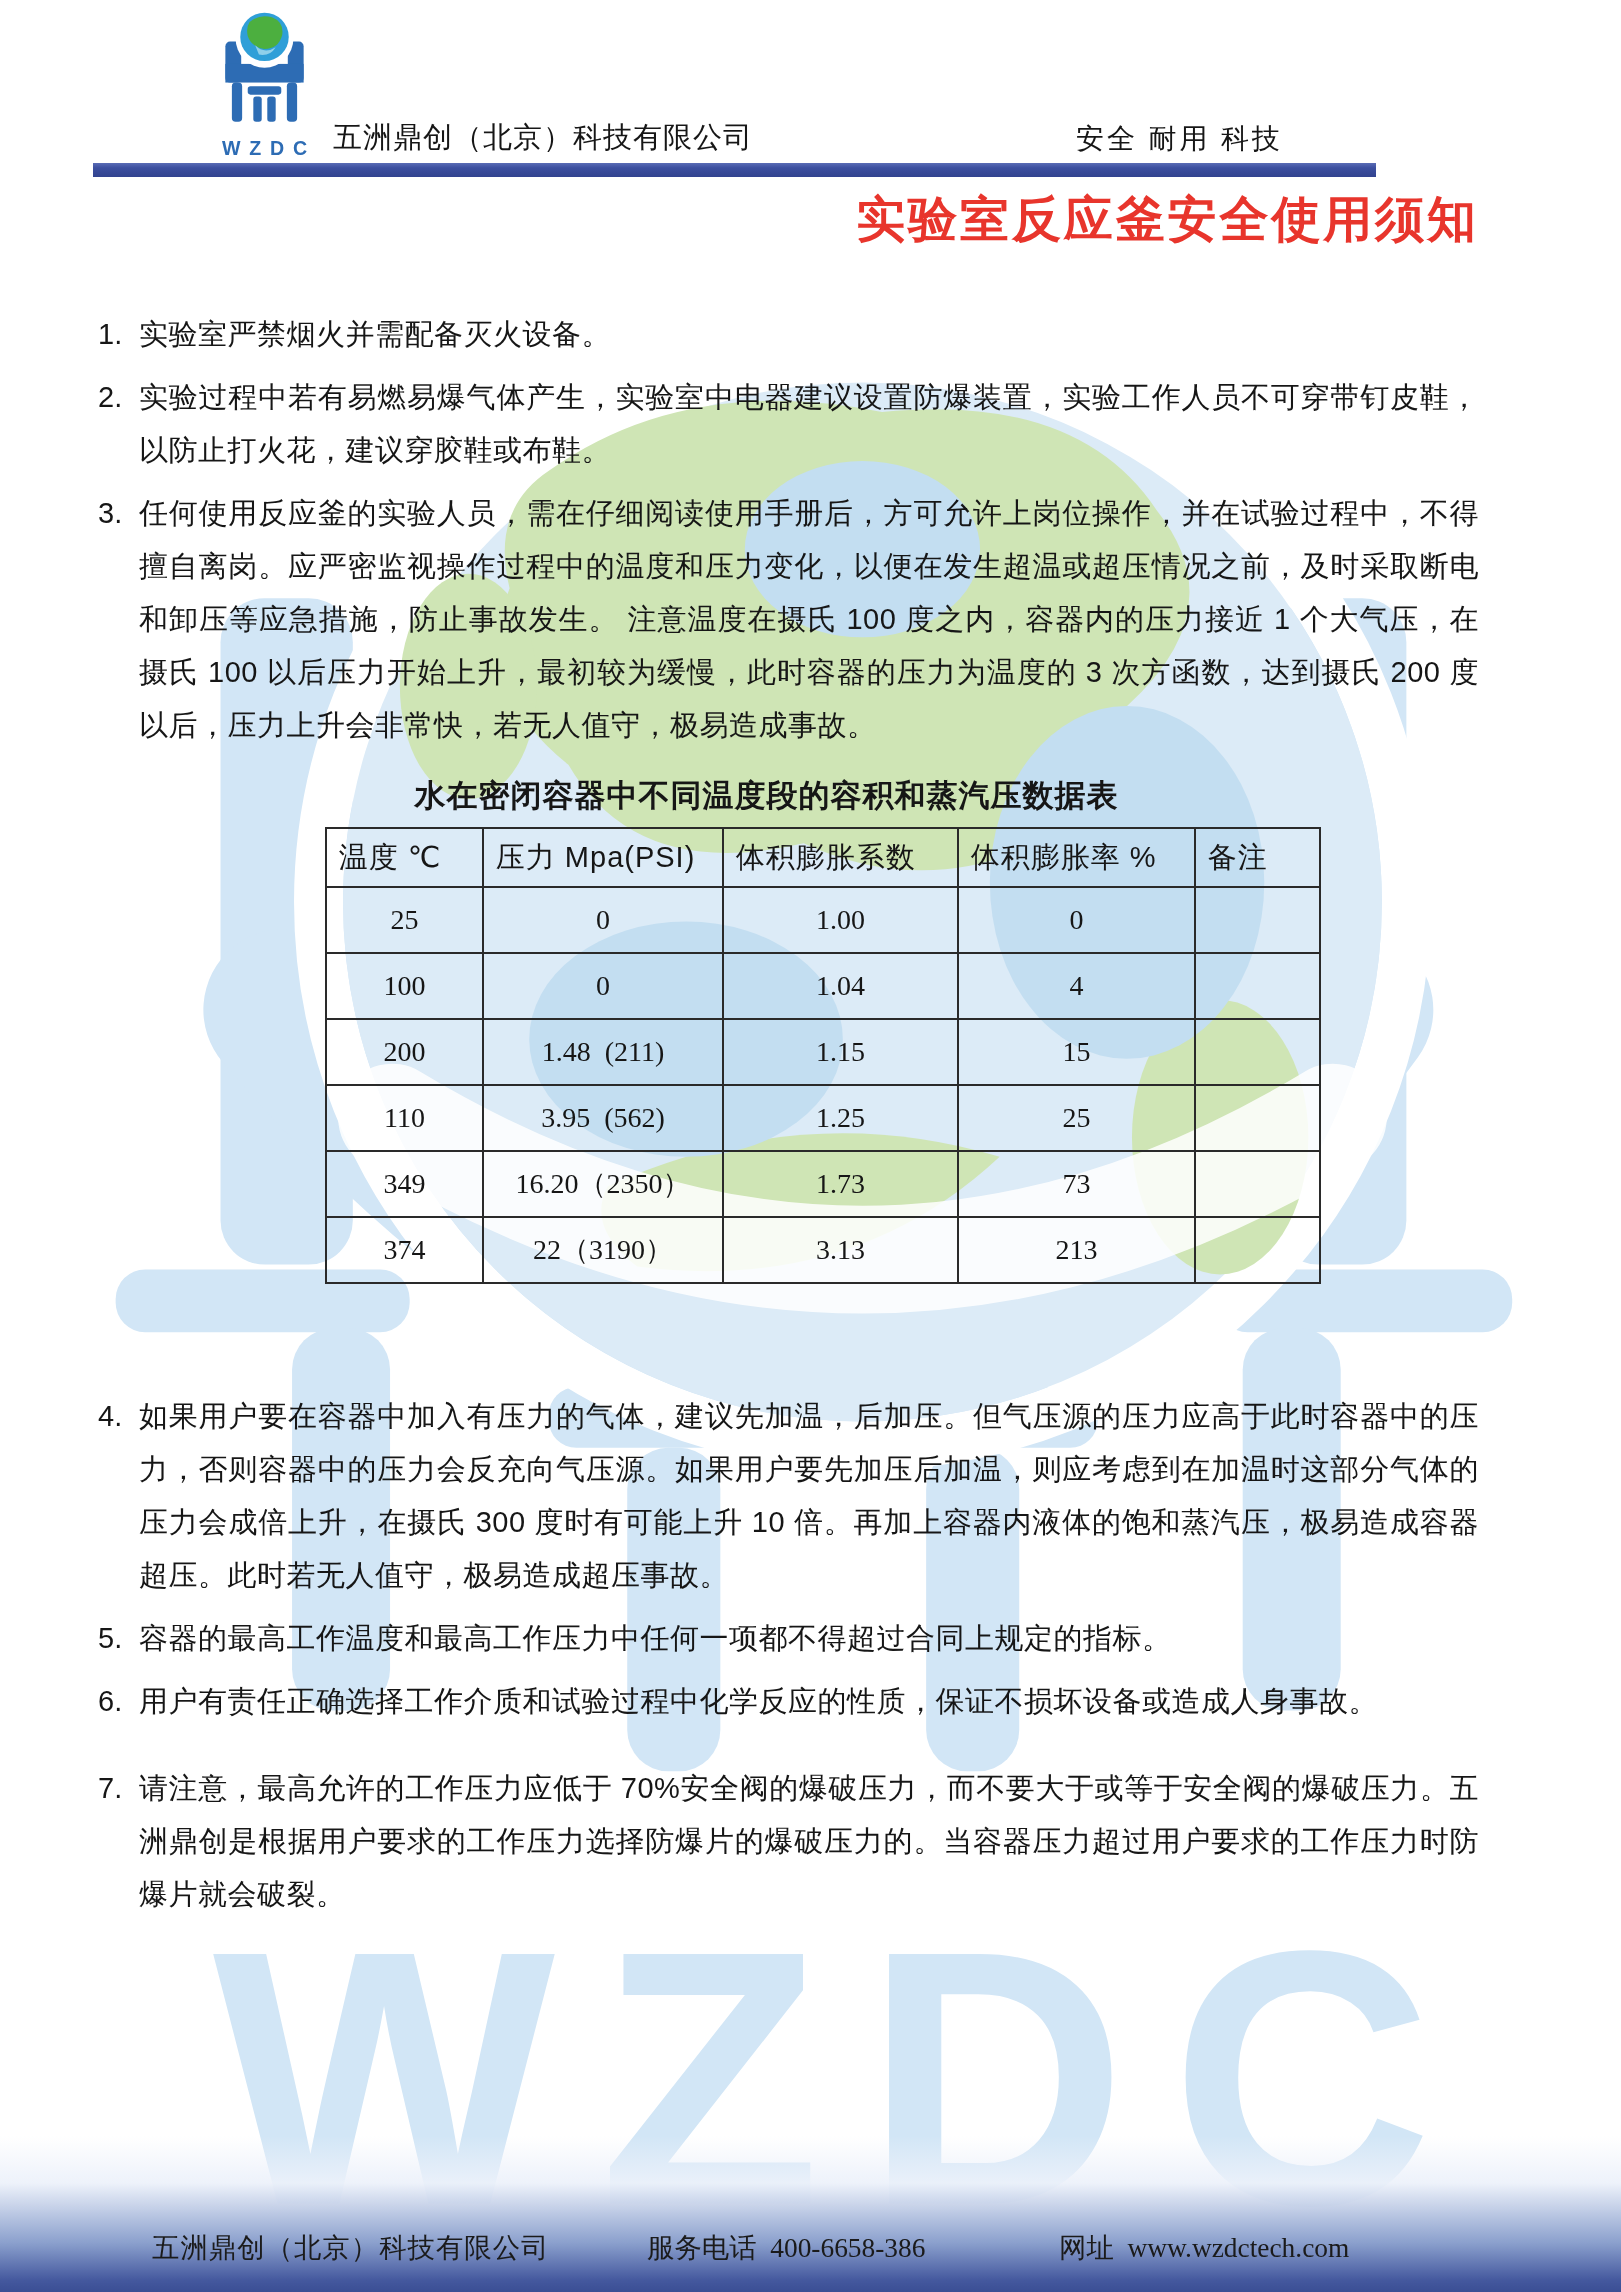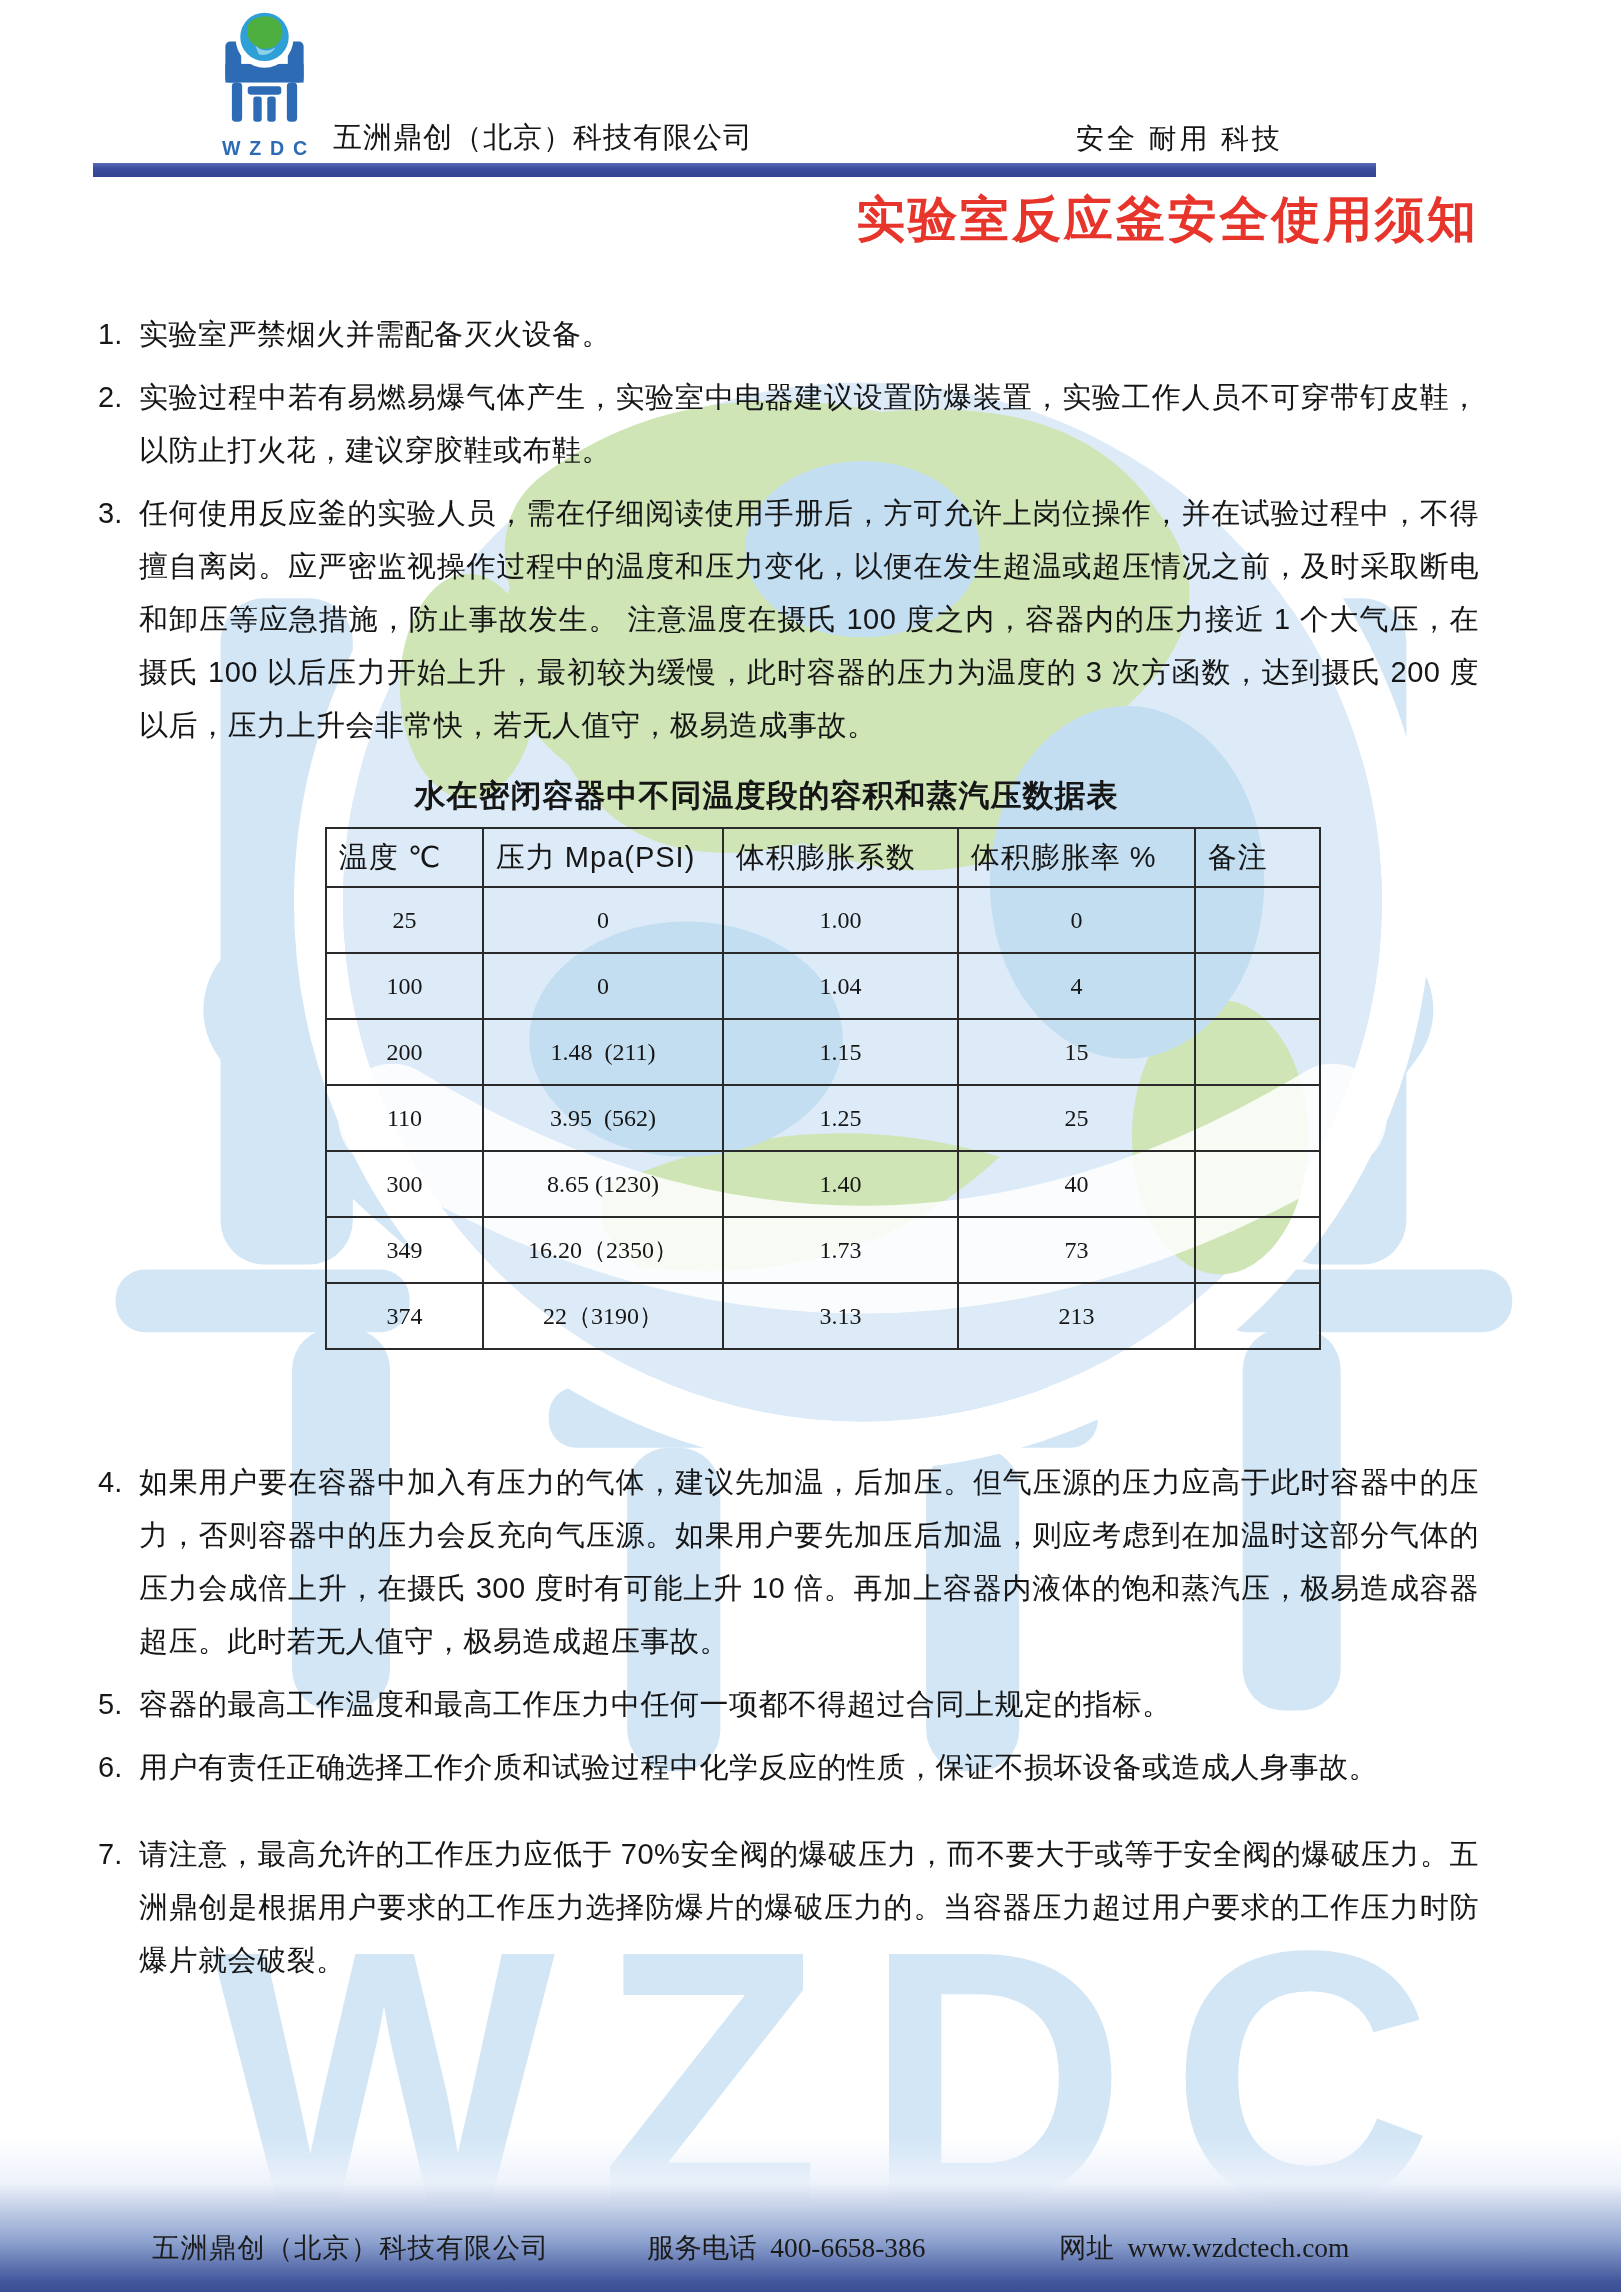--- a/index.html
+++ b/index.html
@@ -64,21 +64,21 @@
   }
   table.data{
     border-collapse:collapse;margin:9.8px 0 0 227px;table-layout:fixed;width:995px;
   }
   table.data th,table.data td{border:2px solid #2a2a2a;overflow:hidden;}
   table.data th{
     height:57px;font-size:29px;font-weight:normal;text-align:left;
     padding:0 0 0 11.8px;letter-spacing:1px;white-space:nowrap;
   }
   table.data td{
-    height:62px;text-align:center;font-size:24px;
+    height:62px;text-align:center;font-size:28px;
     font-family:"Liberation Serif","DejaVu Serif",serif;white-space:pre;
   }
   .sec2{margin-top:106px;}
   .li.gap-top{margin-top:34px;}
   
   .ftr{
     position:absolute;left:0;right:0;bottom:0;height:157px;z-index:3;
     background:linear-gradient(180deg,rgba(255,255,255,0) 0%,rgba(236,241,250,0.92) 30%,#8ba0cd 68%,var(--footer_blue) 92%,#394d93 100%);
   }
   .ftr-row{position:absolute;left:0;right:0;top:94px;font-size:27.4px;color:#1b1b1b;}
@@ -210,27 +210,20 @@
         <td></td>
       </tr>
       <tr>
         <td>110</td>
         <td>3.95  (562)</td>
         <td>1.25</td>
         <td>25</td>
         <td></td>
       </tr>
       <tr>
-        <td>300</td>
-        <td>8.65 (1230)</td>
-        <td>1.40</td>
-        <td>40</td>
-        <td></td>
-      </tr>
-      <tr>
         <td>349</td>
         <td>16.20（2350）</td>
         <td>1.73</td>
         <td>73</td>
         <td></td>
       </tr>
       <tr>
         <td>374</td>
         <td>22（3190）</td>
         <td>3.13</td>

